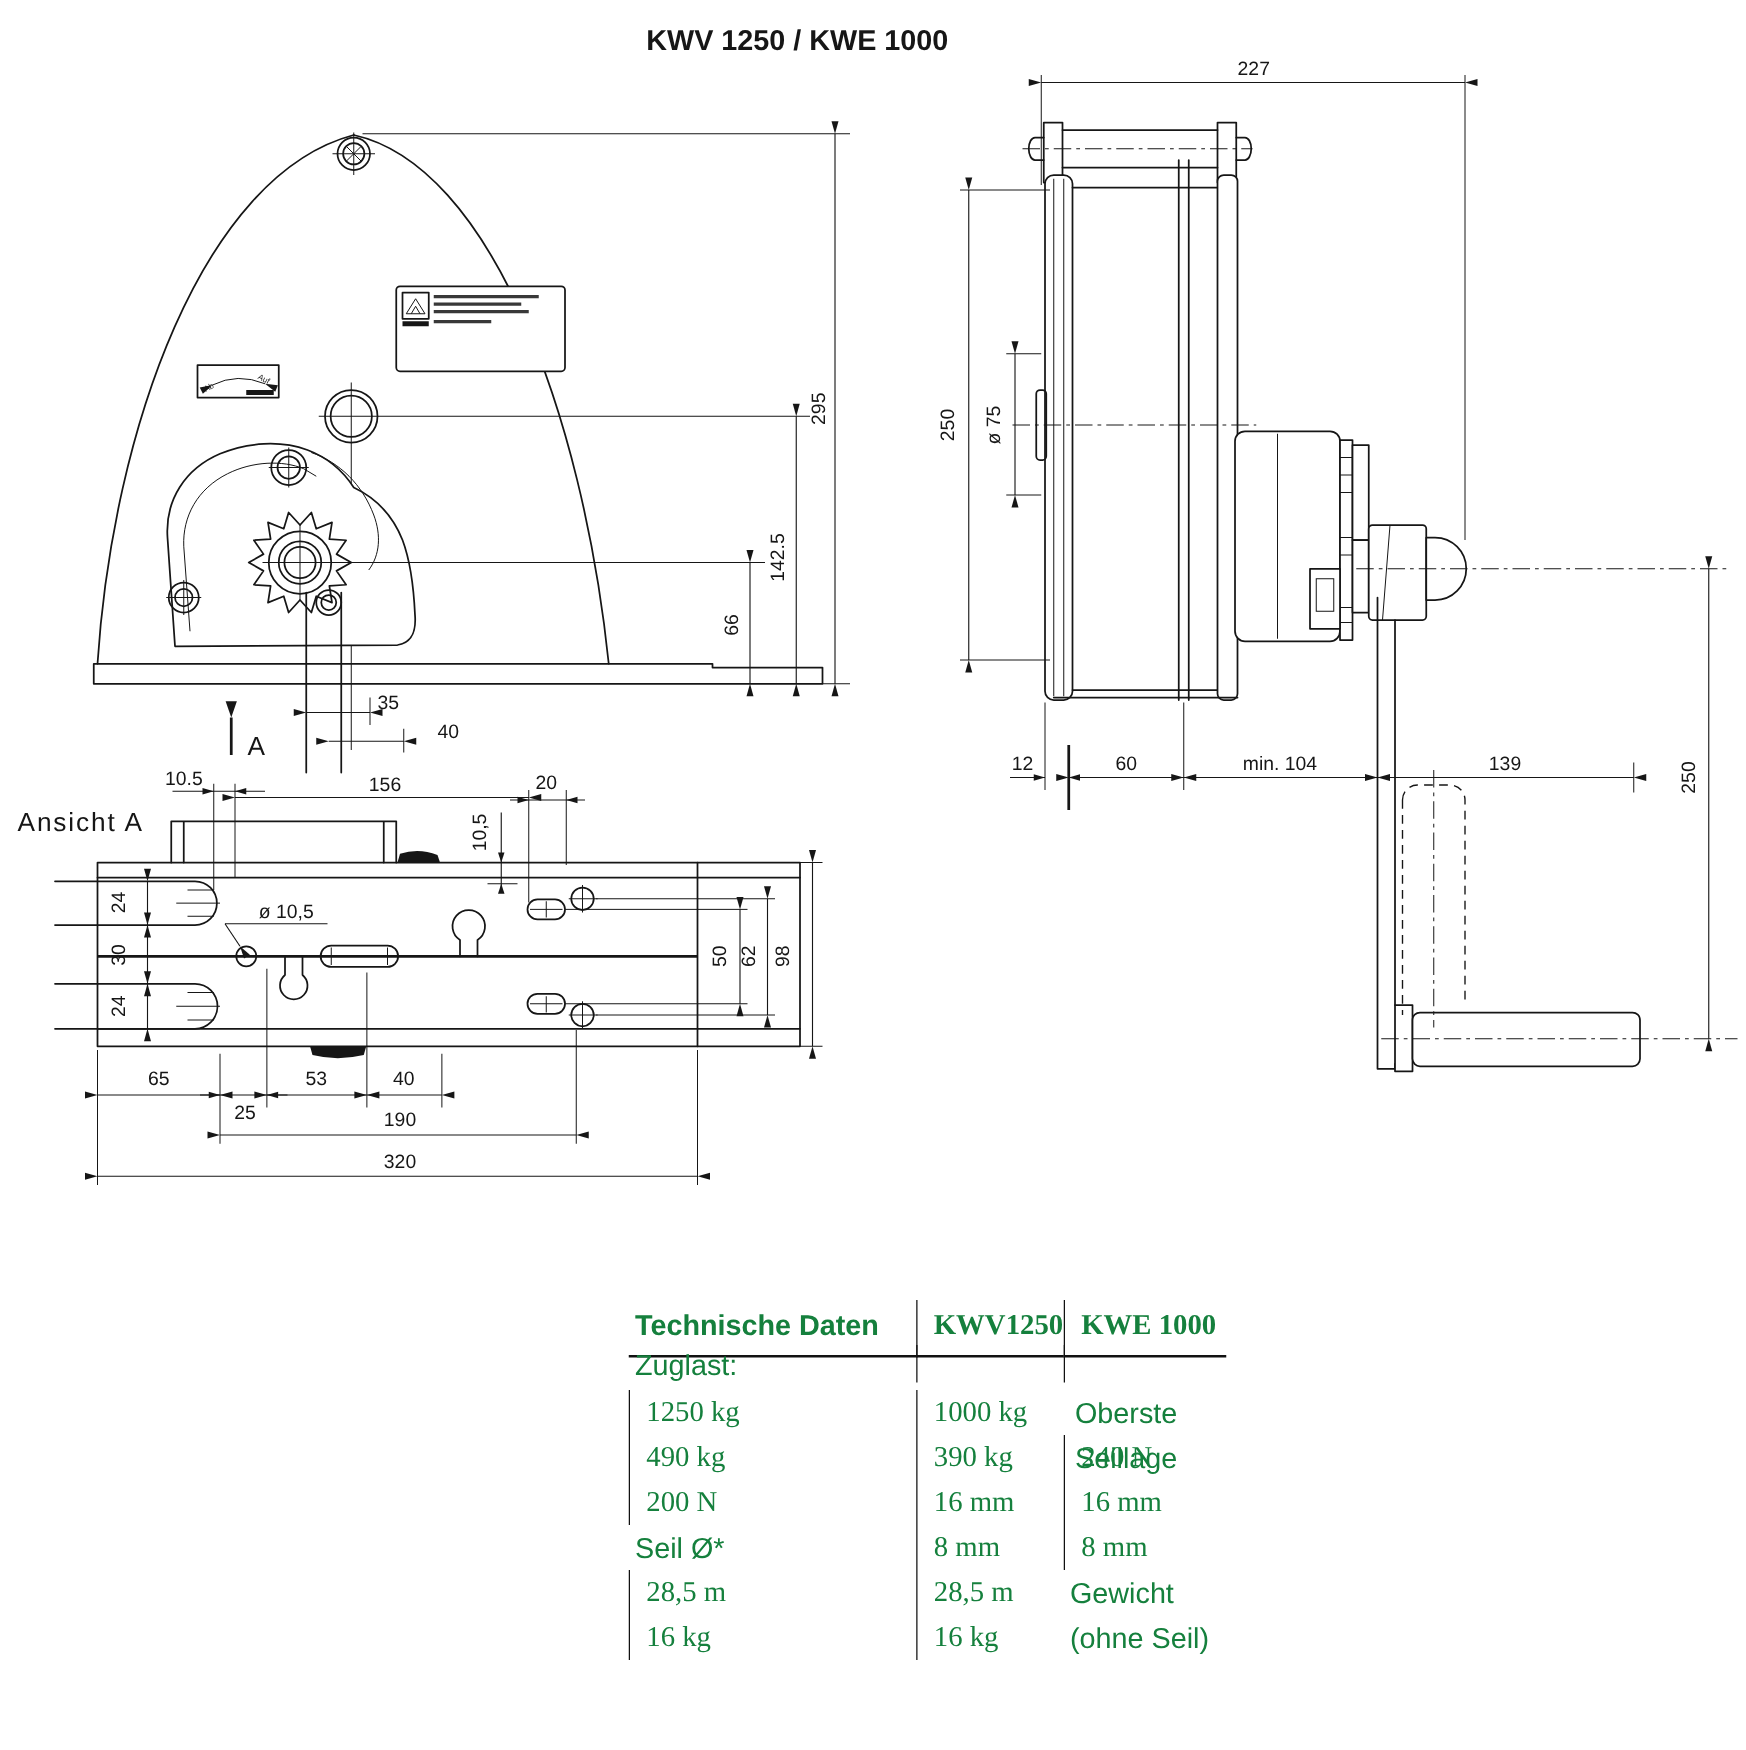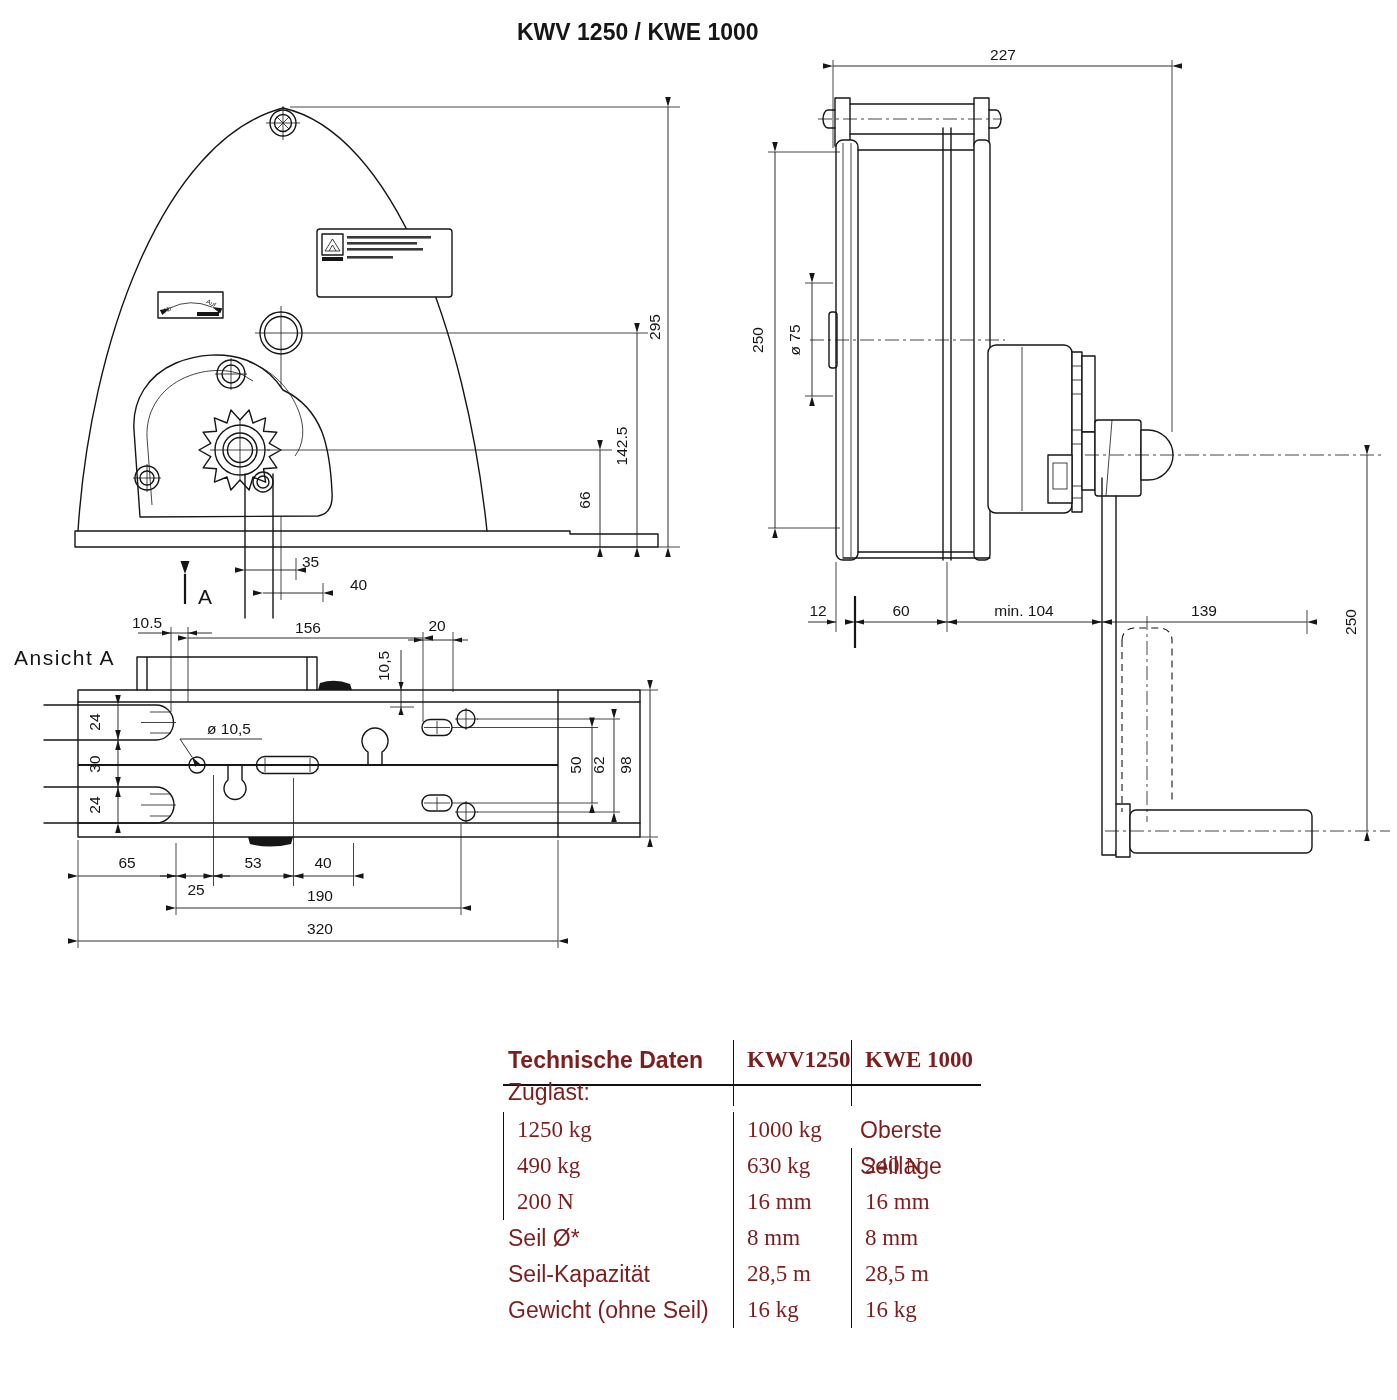--- a/index.html
+++ b/index.html
@@ -1,17 +1,17 @@
 <!DOCTYPE html>
 <html><head>
 <meta charset="utf-8">
 <style>
   html,body{margin:0;padding:0;background:#ffffff;}
   .page{position:relative;width:1397px;height:1400px;background:#ffffff;overflow:hidden;
-        font-family:"Liberation Sans", sans-serif;color:#7f1d1d;}
+        font-family:"Liberation Sans", sans-serif;color:#15803d;}
   svg{position:absolute;left:0;top:0;}
   svg .ln{stroke:#161616;stroke-width:1.4;fill:none;stroke-linecap:round;stroke-linejoin:round;}
   svg .lnF{stroke:#161616;stroke-width:1.4;fill:#ffffff;stroke-linejoin:round;}
   svg .thin{stroke:#161616;stroke-width:0.8;fill:none;}
   svg .dim{stroke:#161616;stroke-width:0.9;fill:none;}
   svg .cl{stroke:#161616;stroke-width:0.8;fill:none;stroke-dasharray:14 4 3 4;}
   svg .dash{stroke:#161616;stroke-width:1.1;fill:none;stroke-dasharray:7 5;}
   svg .blk{fill:#161616;stroke:none;}
   svg .thk{stroke:#161616;stroke-width:2.2;fill:none;}
   svg text{fill:#161616;font-family:"Liberation Sans", sans-serif;font-size:15.5px;}
@@ -332,33 +332,32 @@
 
   <div class="c1 short">Zuglast:</div>
   <div class="c2 short"></div>
   <div class="c3 short"></div>
 
   <div class="c2">1250 kg</div>
   <div class="c3">1000 kg</div>
 
   <div class="c1 sub">Oberste Seillage</div>
   <div class="c2">490 kg</div>
-  <div class="c3">630 kg</div>
+  <div class="c3">390 kg</div>
 
   <div class="c2">240 N</div>
   <div class="c3">200 N</div>
 
   <div class="c2">16 mm</div>
   <div class="c3">16 mm</div>
 
   <div class="c1">Seil Ø*</div>
   <div class="c2">8 mm</div>
   <div class="c3">8 mm</div>
 
-  <div class="c1">Seil-Kapazität</div>
   <div class="c2">28,5 m</div>
   <div class="c3">28,5 m</div>
 
   <div class="c1">Gewicht (ohne Seil)</div>
   <div class="c2">16 kg</div>
   <div class="c3">16 kg</div>
 </div>
 
 </div>
 

